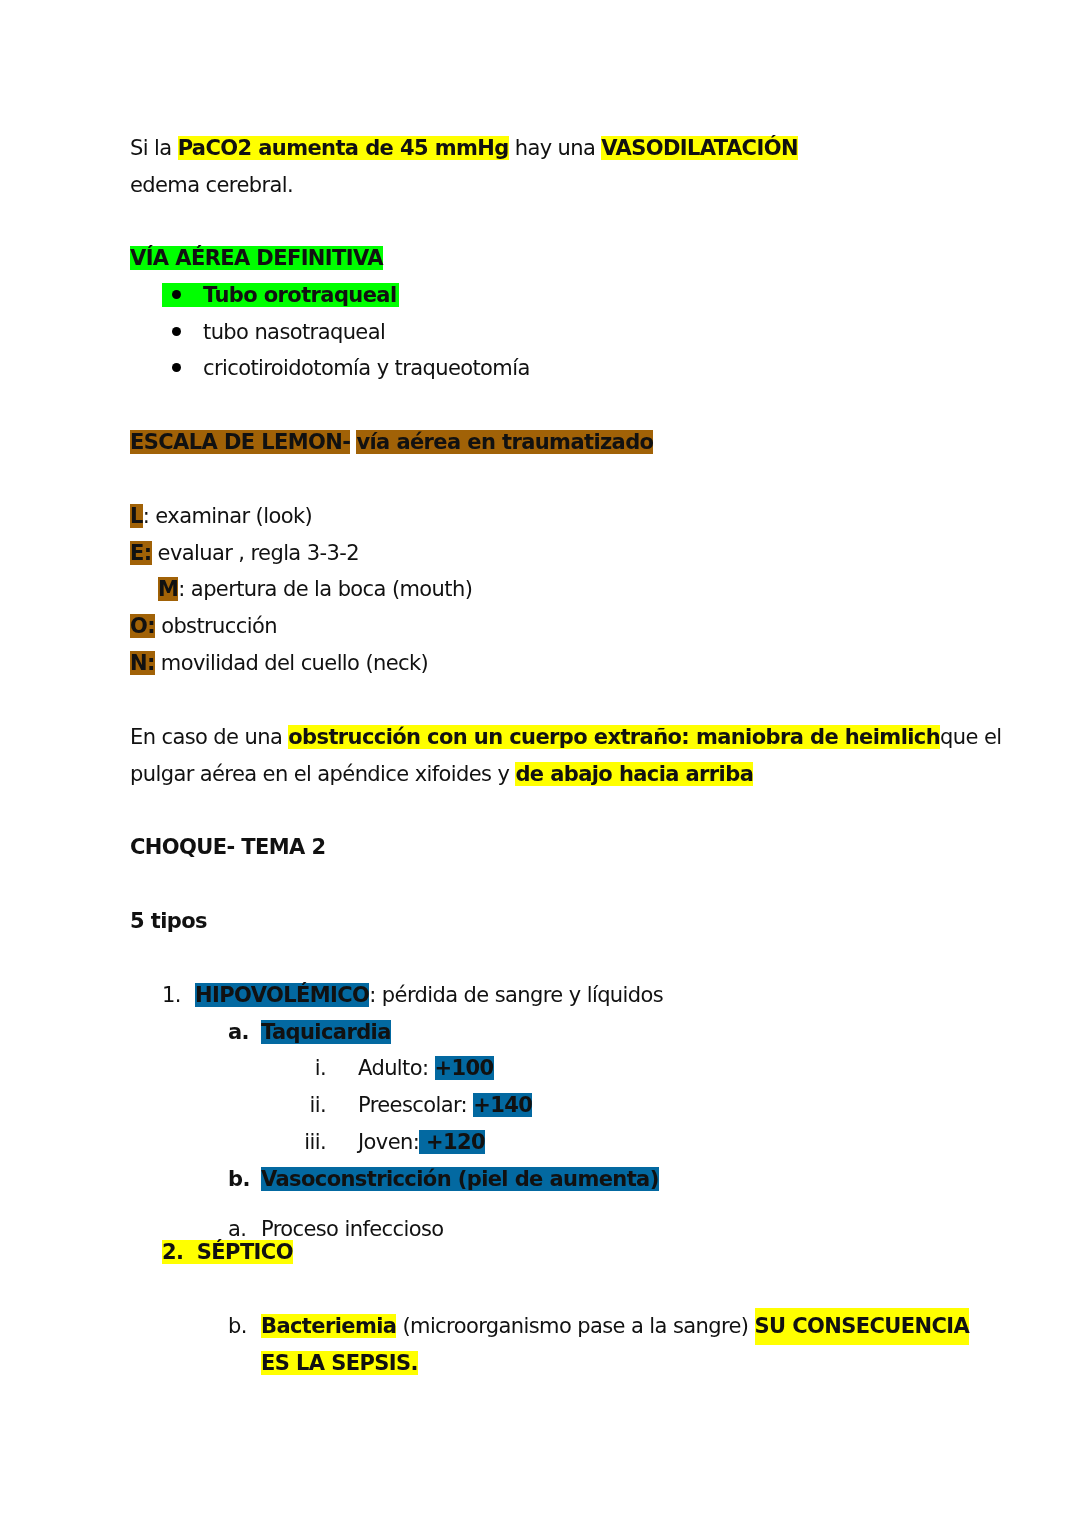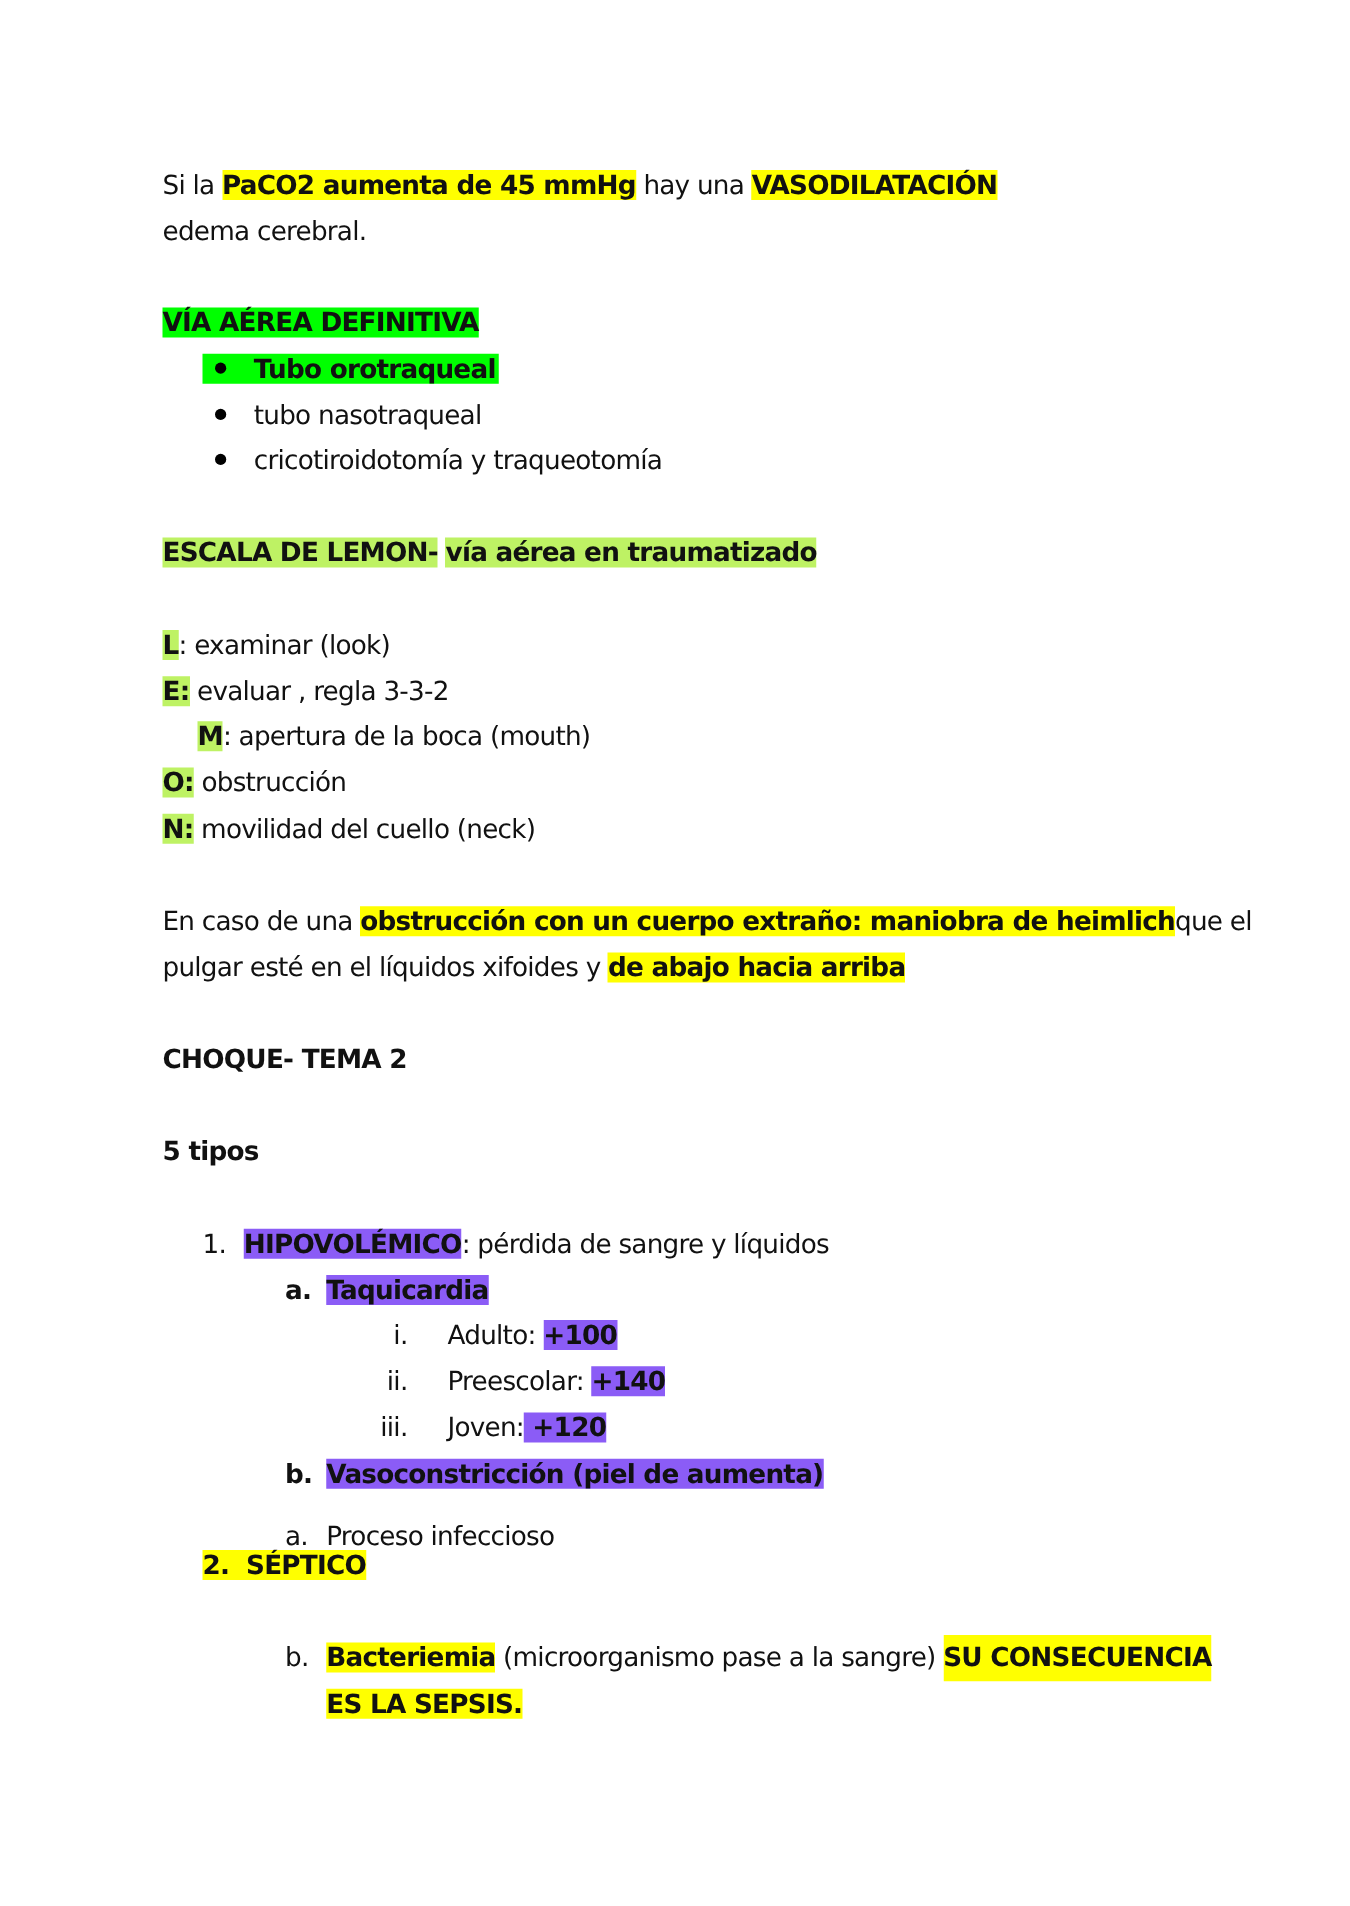--- a/index.html
+++ b/index.html
@@ -3,22 +3,22 @@
 <meta charset="utf-8">
 <style>
   html, body { margin: 0; padding: 0; background: #ffffff; }
   body { width: 1080px; height: 1525px; position: relative; overflow: hidden;
          font-family: "DejaVu Sans", sans-serif; color: #111; }
   .page { position: absolute; left: 130px; top: 128px; width: 818px; font-size: 21px; letter-spacing: -0.6px; }
   .line { position: absolute; left: 0; white-space: nowrap; line-height: 37px; height: 37px; }
   .b { font-weight: bold; }
   .hl-y { background: #ffff00; }
   .hl-g { background: #00ff00; }
-  .hl-p { background: #bef264; }
-  .hl-c { background: #8b5cf6; }
+  .hl-p { background: #a16207; }
+  .hl-c { background: #0369a1; }
   .just { width: 818px; display: flex; justify-content: space-between; }
   .bullet { display: inline-block; width: 9px; height: 9px; border-radius: 50%; background: #000; margin: 0 22px 0 10px; vertical-align: middle; position: relative; top: -2px; }
   .num { display: inline-block; }
 </style>
 </head>
 <body>
 
 <div class="page">
 
   <div class="line just" style="top:2px;text-align:center;">
@@ -36,21 +36,21 @@
   <div class="line" style="top:370px;"><span class="b hl-p">L</span><span>: examinar (look)</span></div>
   <div class="line" style="top:407px;"><span class="b hl-p">E:</span><span> evaluar , regla 3-3-2</span></div>
   <div class="line" style="top:443px;margin-left:28px;"><span class="b hl-p">M</span><span>: apertura de la boca (mouth)</span></div>
   <div class="line" style="top:480px;"><span class="b hl-p">O:</span><span> obstrucción</span></div>
   <div class="line" style="top:517px;"><span class="b hl-p">N:</span><span> movilidad del cuello (neck)</span></div>
 
   <div class="line just" style="top:591px;">
     <span><span>En caso de una </span><span class="b hl-y">obstrucción con un cuerpo extraño: maniobra de heimlich</span></span>
       <span> que el</span>
   </div>
-  <div class="line" style="top:628px;"><span>pulgar esté en el líquidos xifoides y </span><span class="b hl-y">de abajo hacia arriba</span></div>
+  <div class="line" style="top:628px;"><span>pulgar aérea en el apéndice xifoides y </span><span class="b hl-y">de abajo hacia arriba</span></div>
 
   <div class="line b" style="top:701px;">CHOQUE- TEMA 2</div>
   <div class="line b" style="top:775px;">5 tipos</div>
 
   <div class="line" style="top:849px; left:32px;"><span class="num" style="width:33px;">1.</span><span class="b hl-c">HIPOVOLÉMICO</span><span class="hl-c" style="background:none;">: pérdida de sangre y líquidos</span></div>
   <div class="line" style="top:886px; left:98px;"><span class="num b" style="width:33px;">a.</span><span class="b hl-c">Taquicardia</span></div>
   <div class="line" style="top:922px; left:150px;"><span class="num" style="width:46px; text-align:right; margin-right:0;">i.</span><span style="display:inline-block;width:32px;"></span><span>Adulto:</span> <span class="b hl-c">+100</span></div>
   <div class="line" style="top:959px; left:150px;"><span class="num" style="width:46px; text-align:right;">ii.</span><span style="display:inline-block;width:32px;"></span><span>Preescolar:</span> <span class="b hl-c">+140</span></div>
   <div class="line" style="top:996px; left:150px;"><span class="num" style="width:46px; text-align:right;">iii.</span><span style="display:inline-block;width:32px;"></span><span>Joven:</span><span class="b hl-c" style="white-space:pre;"> +120</span></div>
   <div class="line" style="top:1033px; left:98px;"><span class="num b" style="width:33px;">b.</span><span class="b hl-c">Vasoconstricción (piel de aumenta)</span></div>

